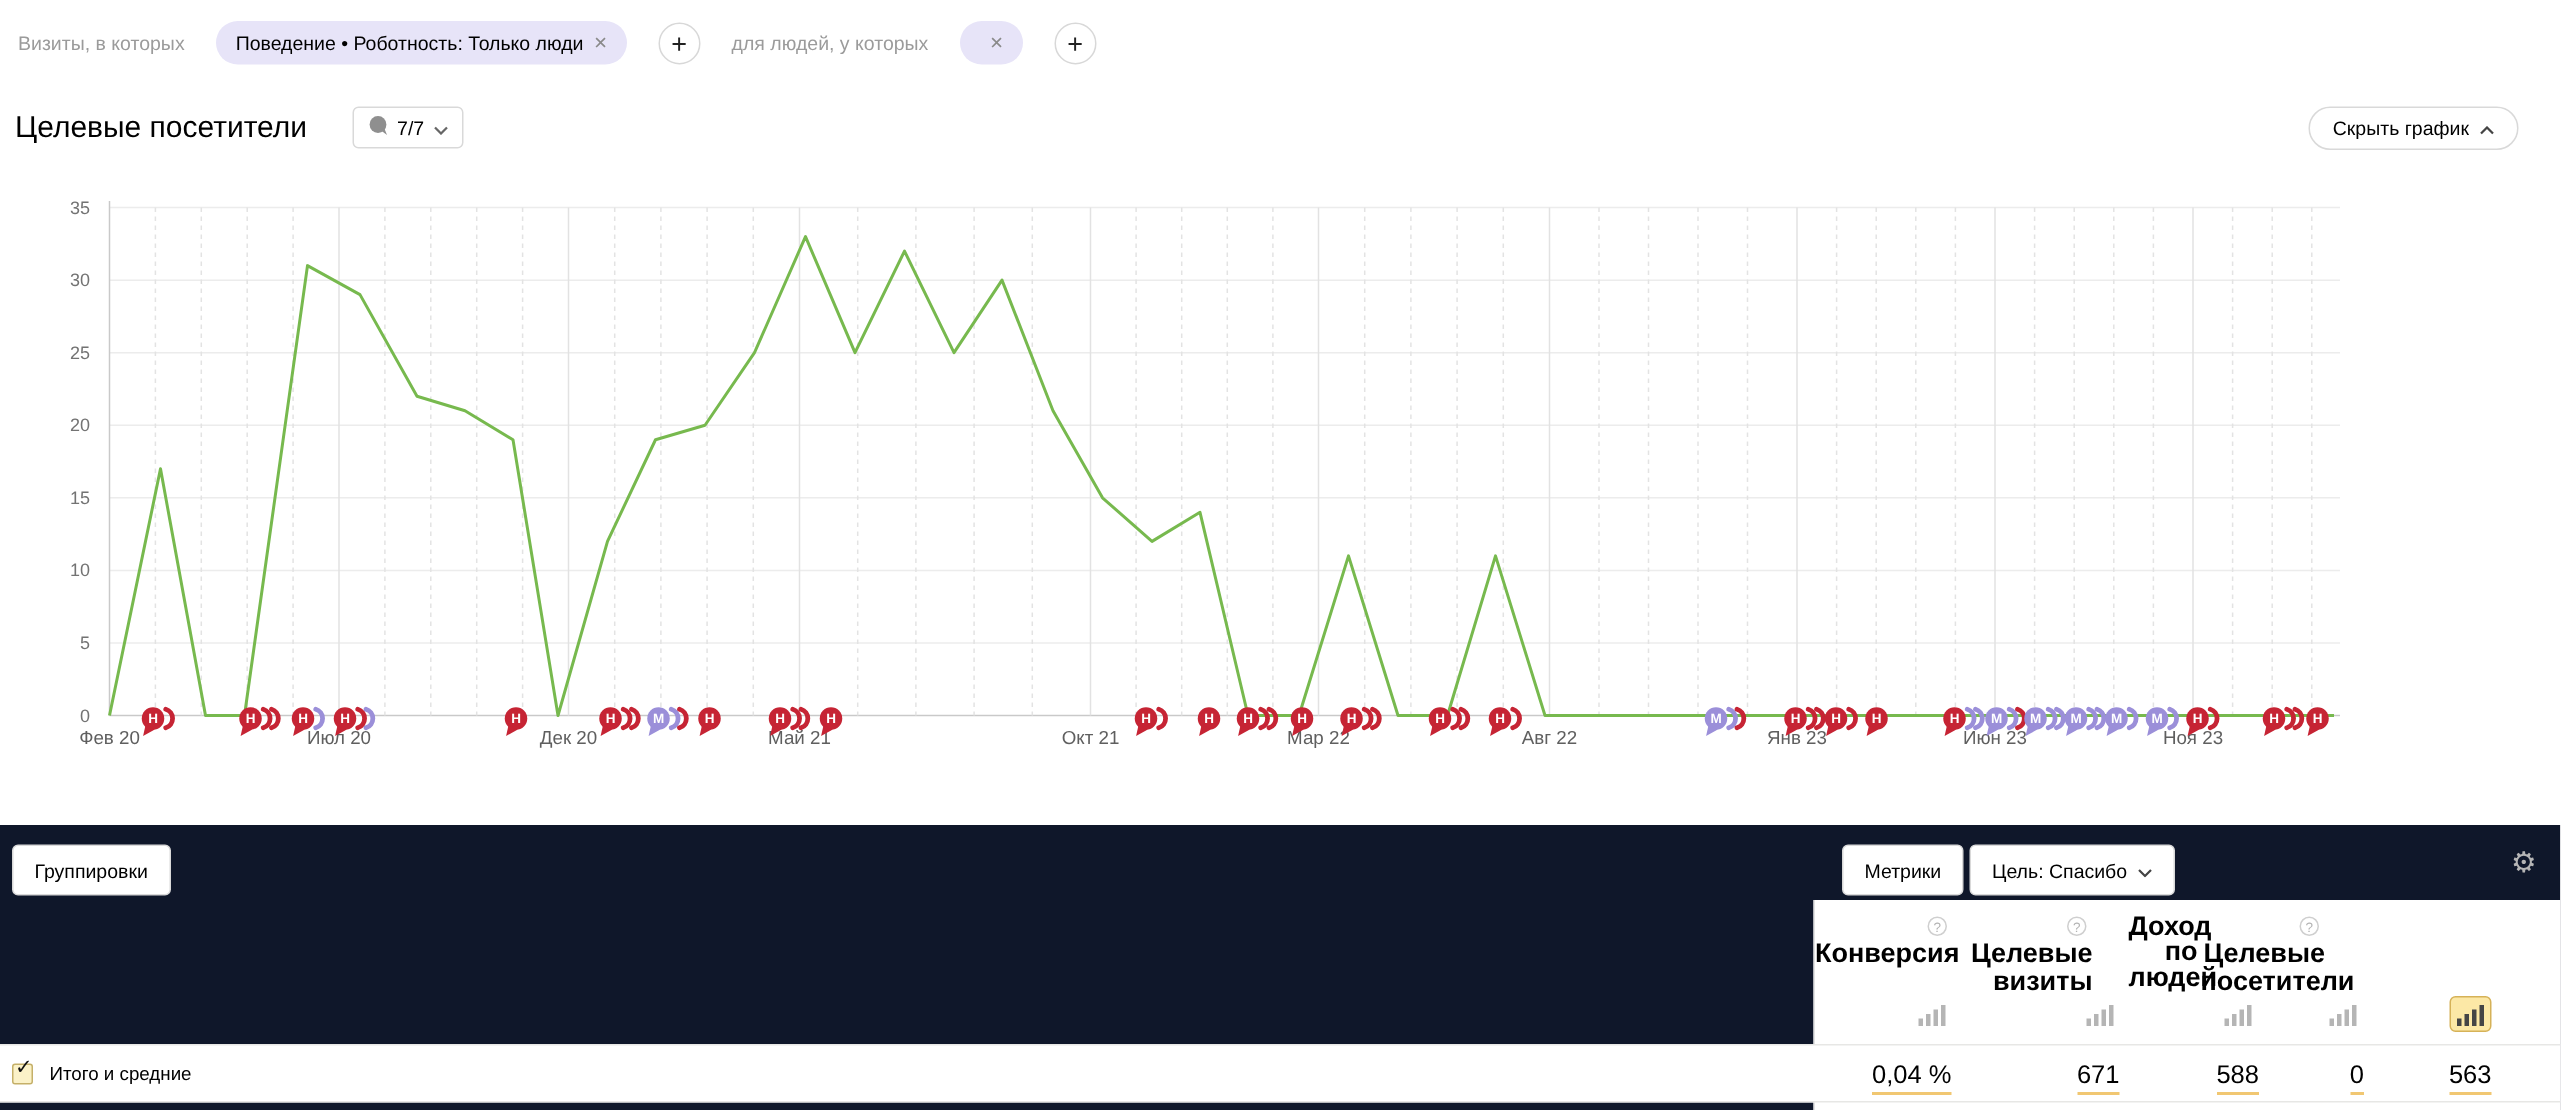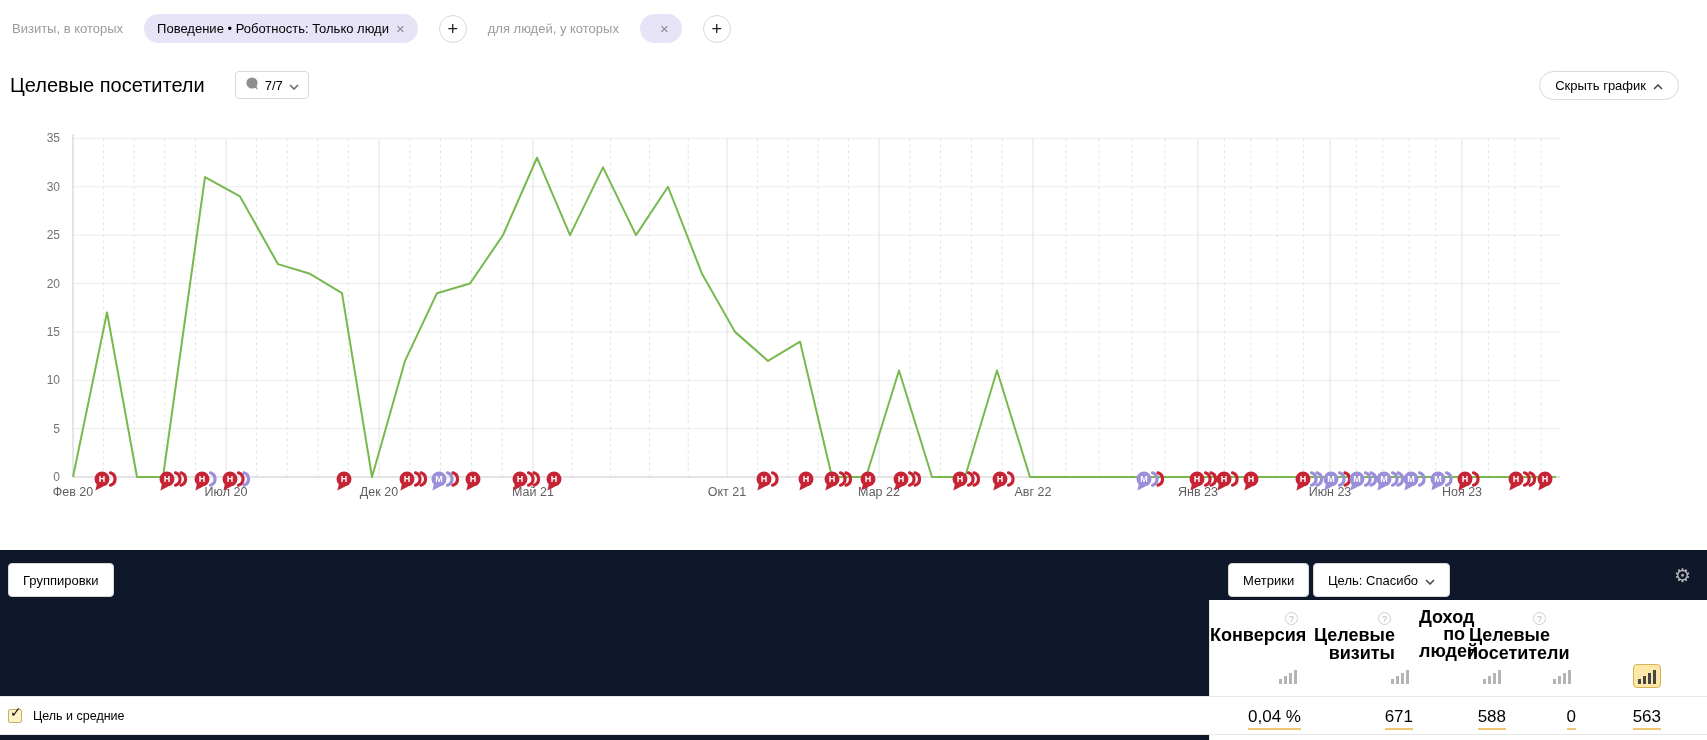--- a/index.html
+++ b/index.html
@@ -423,21 +423,21 @@
                 <rect x="16" y="3" width="3" height="14" fill="#454545"></rect>
               </svg>
             </button></div>
         </div>
     </div>
 
     <div class="totals-row">
       <span class="checkbox">
           <span class="check">✓</span>
         </span>
-      <span class="totals-label">Цель и средние</span>
+      <span class="totals-label">Итого и средние</span>
       <div class="totals-values" id="totals-values">
           <div class="mcol" style="width: 94px;"><span class="tval">0,04 %</span></div>
           <div class="mcol" style="width: 112px;"><span class="tval">671</span></div>
           <div class="mcol" style="width: 93px;"><span class="tval">588</span></div>
           <div class="mcol" style="width: 70px;"><span class="tval">0</span></div>
           <div class="mcol" style="width: 85px;"><span class="tval">563</span></div>
         </div>
     </div>
   </div>
 

